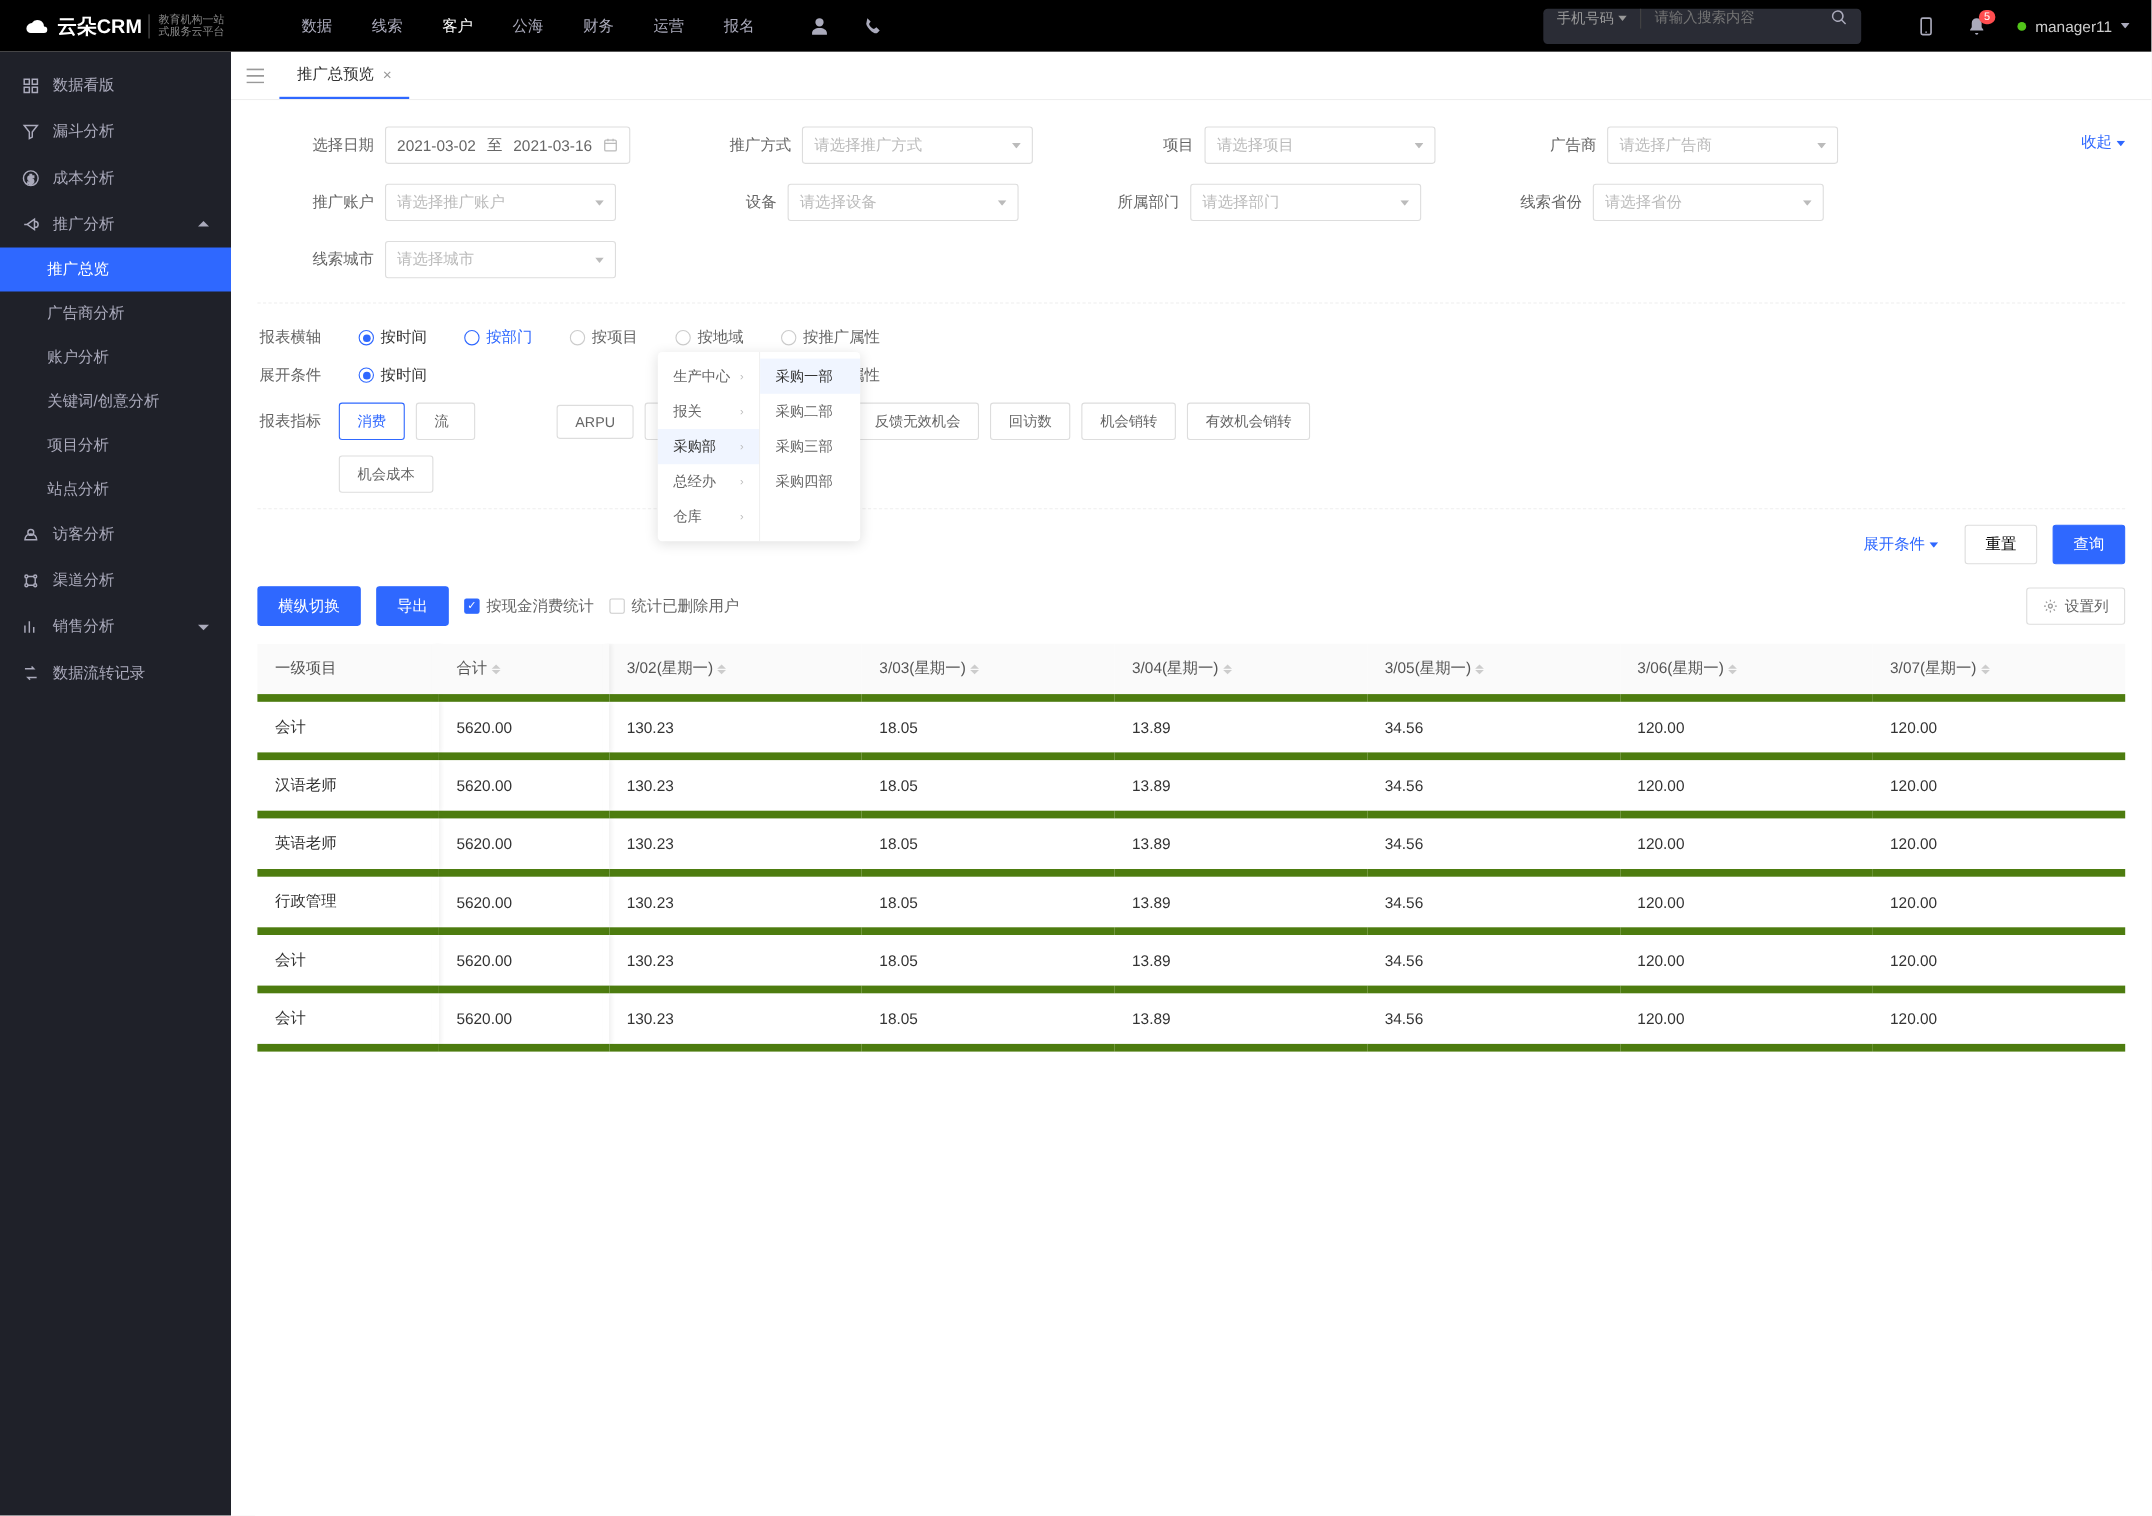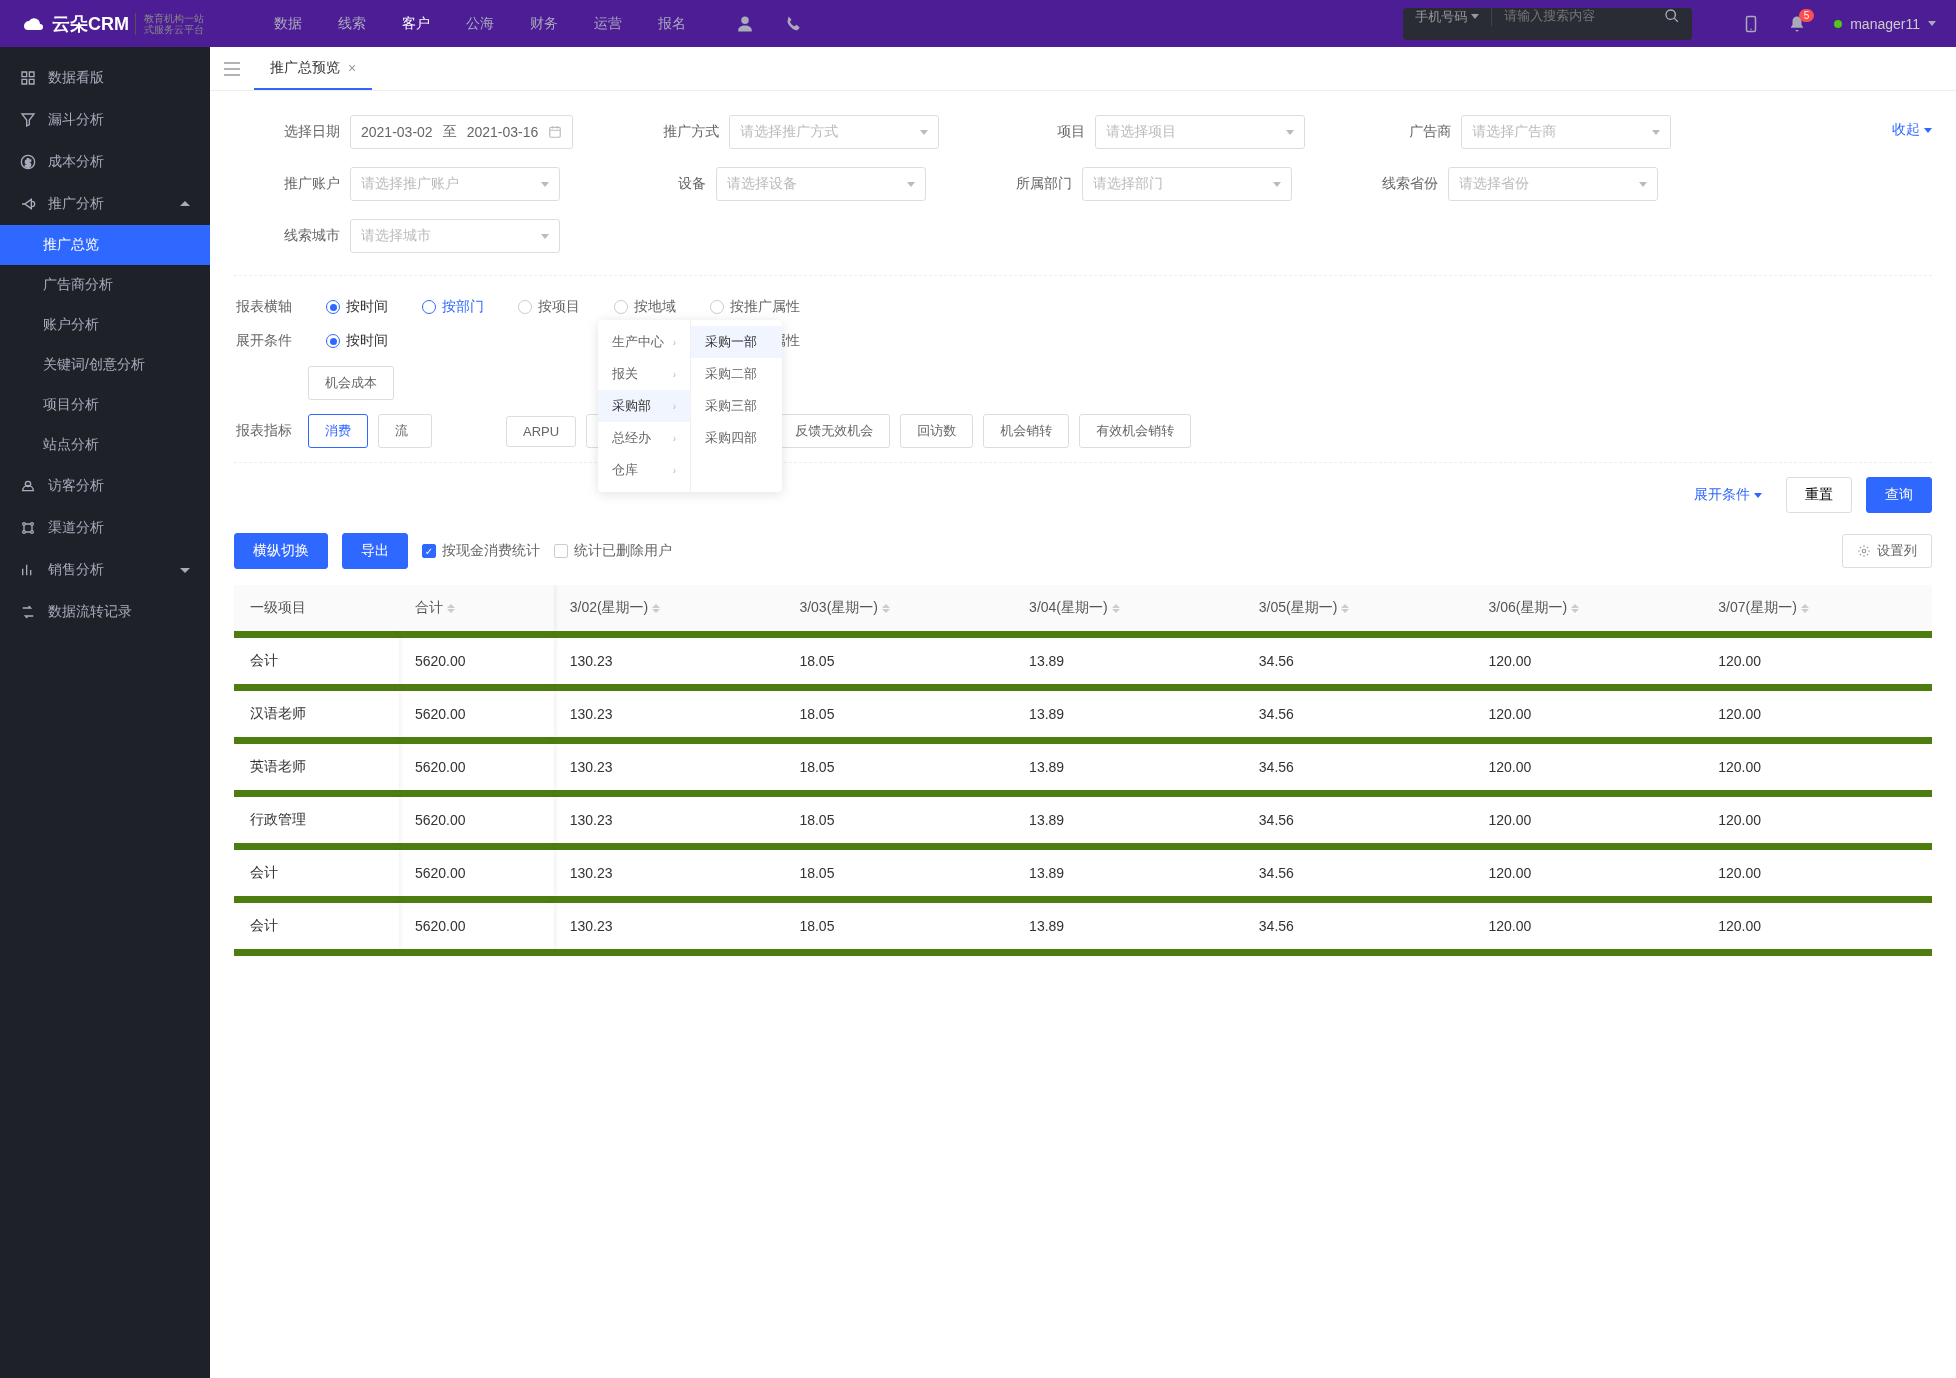--- a/index.html
+++ b/index.html
@@ -1,18 +1,18 @@
 <!DOCTYPE html>
 <html><head>
 <meta charset="utf-8">
 <style>
 * { margin: 0; padding: 0; box-sizing: border-box; font-family: -apple-system, BlinkMacSystemFont, "Segoe UI", "PingFang SC", "Microsoft YaHei", sans-serif; }
 body { background: #f5f5f5; color: #333; font-size: 14px; }
 .app { display: flex; flex-direction: column; height: 100vh; }
-.topbar { background: #4c1d95; color: #aab; display: flex; align-items: center; height: 47px; padding: 0 20px; gap: 30px; }
+.topbar { background: #000000; color: #aab; display: flex; align-items: center; height: 47px; padding: 0 20px; gap: 30px; }
 .logo { display: flex; align-items: center; gap: 6px; color: #fff; }
 .logo-mark { font-weight: bold; font-size: 18px; }
 .logo-sub { font-size: 10px; line-height: 1.1; color: #888; border-left: 1px solid #555; padding-left: 8px; }
 .topnav { display: flex; gap: 36px; margin-left: 40px; }
 .topnav-item { color: #aab; cursor: pointer; font-size: 14px; }
 .topnav-item.active { color: #fff; }
 .topnav-icons { display: flex; gap: 30px; margin-left: 20px; }
 .top-icon { width: 18px; height: 18px; fill: #aab; cursor: pointer; }
 .search-group { display: flex; align-items: flex-start; background: #2a2c35; border-radius: 4px; height: 32px; margin-left: auto; }
 .search-type { padding: 0 12px; color: #999; font-size: 13px; border-right: 1px solid #444; display: flex; align-items: center; gap: 4px; }
@@ -401,36 +401,36 @@
               <span class="radio-dot"></span>
               <span>按地域</span>
             </span>
           <span class="radio">
               <span class="radio-dot"></span>
               <span>按推广属性</span>
             </span>
         </div>
 
         <div class="tag-row">
-          <span class="tag-label"></span>
-          <span class="tag">机会成本</span>
-          <span class="tag" style="width:180px;visibility:hidden"></span>
-        </div>
-        <div class="tag-row">
           <span class="tag-label">报表指标</span>
           <span class="tag active">消费</span>
           <span class="tag" style="width:54px">流</span>
           <span class="tag" style="width:54px;visibility:hidden"></span>
           <span class="tag">ARPU</span>
           <span class="tag">新机会数</span>
           <span class="tag">有效机会</span>
           <span class="tag">反馈无效机会</span>
           <span class="tag">回访数</span>
           <span class="tag">机会销转</span>
           <span class="tag">有效机会销转</span>
+        </div>
+        <div class="tag-row">
+          <span class="tag-label"></span>
+          <span class="tag">机会成本</span>
+          <span class="tag" style="width:180px;visibility:hidden"></span>
         </div>
 
         <div class="action-row">
           <div class="link-expand">
             <span>展开条件</span>
             <svg width="8" height="5" viewBox="0 0 8 5">
                 <path fill="#2f68ff" d="M0 0h8L4 5z"></path>
               </svg>
           </div>
           <button class="btn">重置</button>

